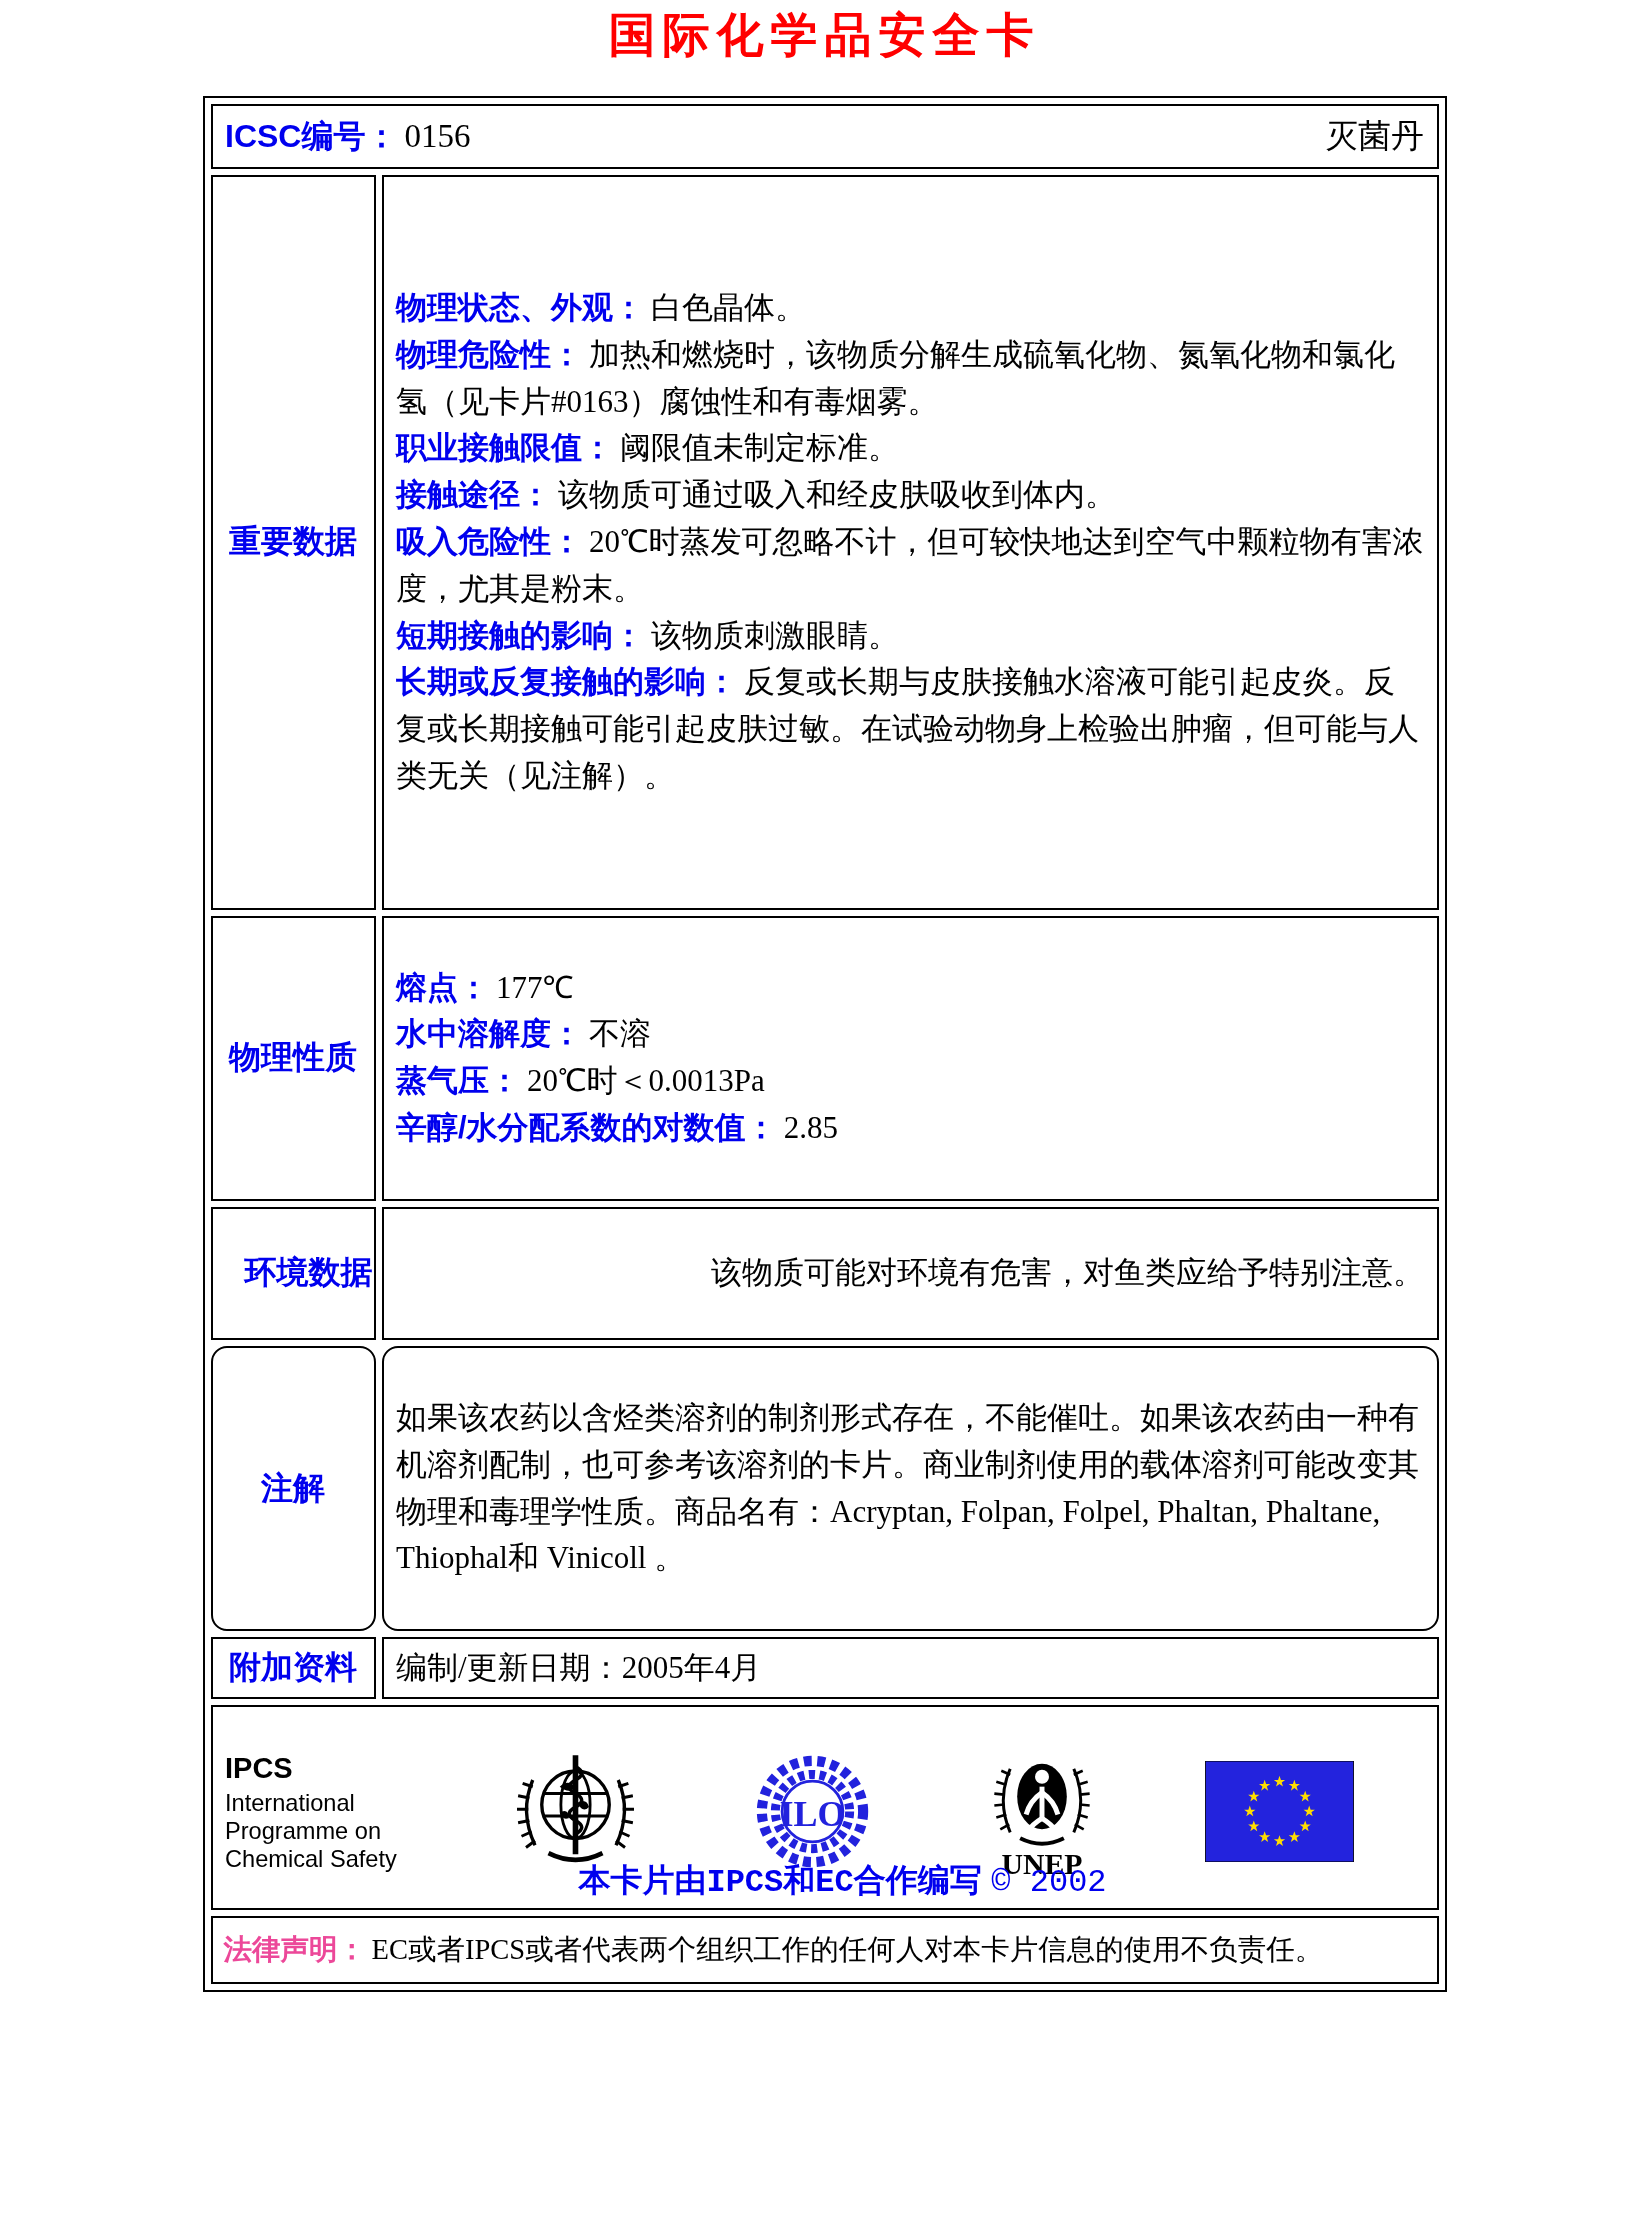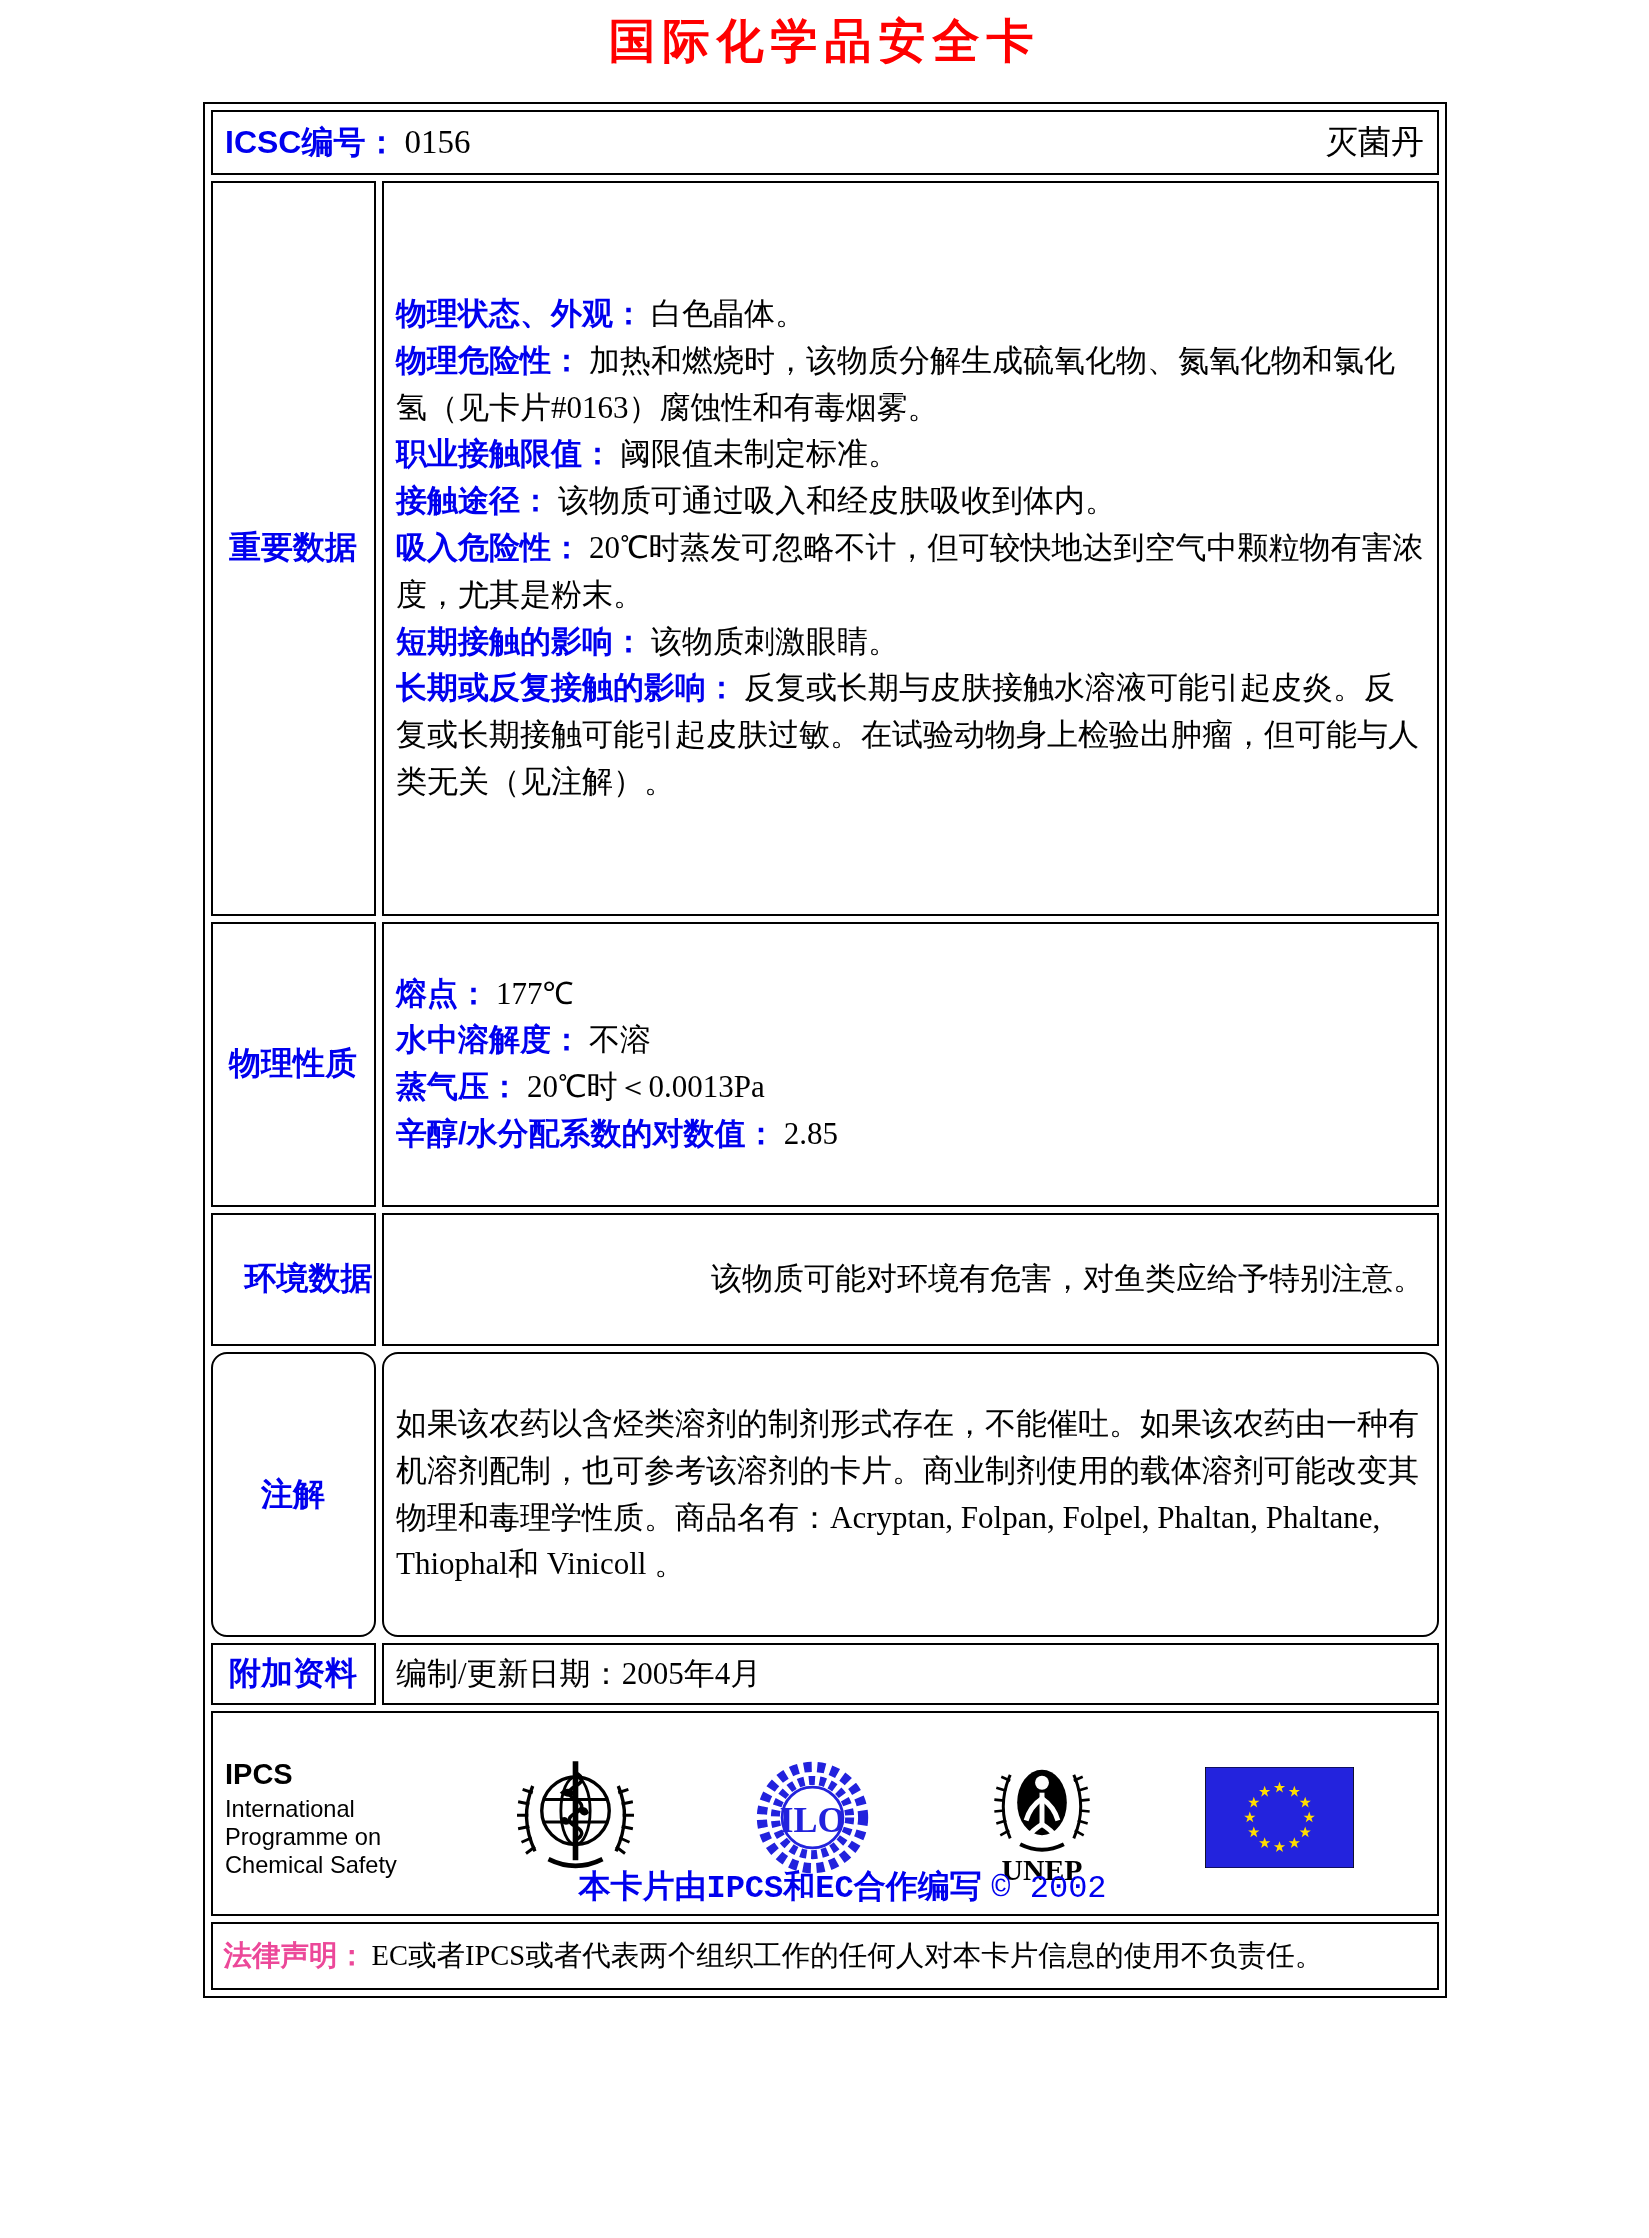--- a/index.html
+++ b/index.html
@@ -3,21 +3,21 @@
 <meta charset="utf-8">
 <style>
   html,body{margin:0;padding:0;}
   body{
     width:1649px;height:2239px;background:#ffffff;
     font-family:"Liberation Serif", serif;
     color:#000;
     overflow:hidden;
   }
   .page-title{
-    margin:17px auto 0;
+    margin:11px auto 0;
     text-align:center;
     color:#ff0000;
     font-family:"Liberation Serif", serif;
     font-weight:900;
     font-size:47px;
     letter-spacing:7px;
     line-height:1.05;
   }
   table.card{
     width:1244px;

